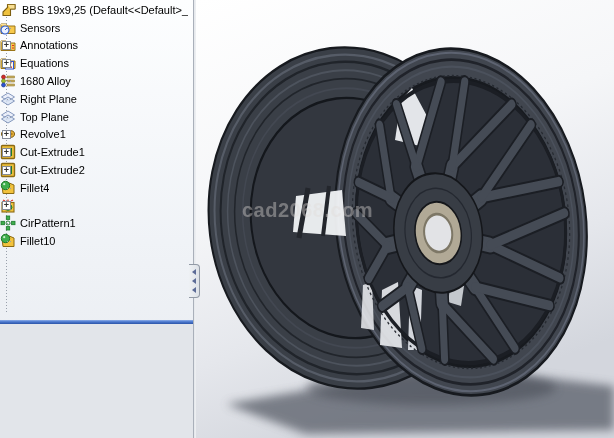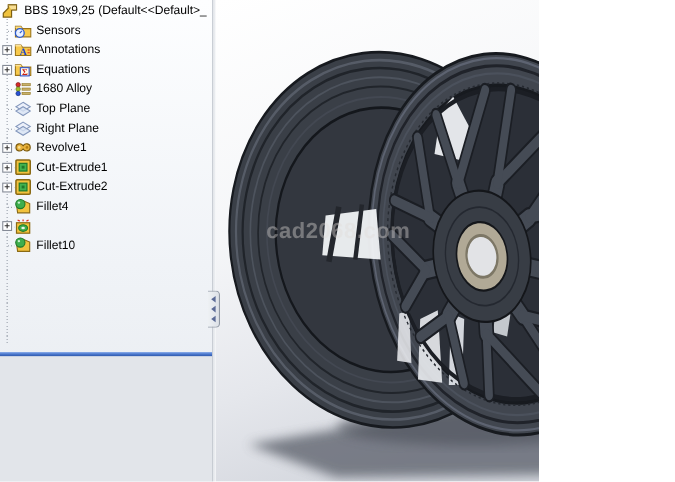--- a/index.html
+++ b/index.html
@@ -1,18 +1,18 @@
 <!DOCTYPE html>
 <html><head>
 <meta charset="utf-8">
 <style>
   html,body{margin:0;padding:0;background:#fff;}
   *{box-sizing:border-box;}
   .app{
-    position:relative;width:490px;height:438px;overflow:hidden;
+    position:relative;width:614px;height:438px;overflow:hidden;
     font-family:"Liberation Sans",sans-serif;font-size:11px;color:#000;
     background:#fff;
   }
   
   .panel{
     position:absolute;left:0;top:0;width:193px;height:438px;
     background:linear-gradient(to bottom,#fdfeff 0%,#f0f3f7 55%,#e7eaef 100%);
     overflow:hidden;
   }
   .panel-lower{
@@ -24,21 +24,21 @@
     background:linear-gradient(to bottom,#8fb0ea 0%,#4c79cf 45%,#2c55a8 100%);
     cursor:row-resize;
   }
   .vline{
     position:absolute;left:6px;top:17px;width:1px;height:296px;
     background:repeating-linear-gradient(to bottom,#99a0ab 0 1px,transparent 1px 3px);
   }
   .tree{position:absolute;left:0;top:1px;width:193px;}
   .trow{
     position:relative;display:flex;align-items:center;height:17.8px;
-    padding-left:13px;white-space:nowrap;overflow:hidden;
+    white-space:nowrap;overflow:hidden;
   }
   .trow::before{
     content:'';position:absolute;left:7px;top:50%;width:6px;height:1px;
     background:repeating-linear-gradient(to right,#99a0ab 0 1px,transparent 1px 3px);
   }
   .trow.root{padding-left:1px;}
   .trow.root::before{display:none;}
   .expander{
     position:absolute;left:2px;top:50%;margin-top:-4.5px;width:9px;height:9px;
     background:#fff;border:1px solid #848a96;color:#333;
@@ -193,31 +193,31 @@
             <use href="#sym-material"></use>
           </svg>
         <span class="lbl">1680 Alloy</span>
       </div>
 
 
       <div class="trow">
         <svg class="icon">
             <use href="#sym-plane"></use>
           </svg>
+        <span class="lbl">Right Plane</span>
+      </div>
+
+      <div class="trow">
+        <svg class="icon">
+            <use href="#sym-plane"></use>
+          </svg>
         <span class="lbl">Top Plane</span>
       </div>
 
       <div class="trow">
-        <svg class="icon">
-            <use href="#sym-plane"></use>
-          </svg>
-        <span class="lbl">Right Plane</span>
-      </div>
-
-      <div class="trow">
         <span class="expander">+</span>
         <svg class="icon">
             <use href="#sym-revolve"></use>
           </svg>
         <span class="lbl">Revolve1</span>
       </div>
 
       <div class="trow">
         <span class="expander">+</span>
         <svg class="icon">
@@ -244,20 +244,26 @@
 
 
 
       <div class="trow">
         <span class="expander">+</span>
         <svg class="icon">
             <use href="#sym-hole"></use>
           </svg>
       </div>
 
+      <div class="trow">
+        <svg class="icon">
+            <use href="#sym-cirpat"></use>
+          </svg>
+        <span class="lbl">CirPattern1</span>
+      </div>
 
       <div class="trow">
         <svg class="icon">
             <use href="#sym-fillet"></use>
           </svg>
         <span class="lbl">Fillet10</span>
       </div>
 
     </div>
 

